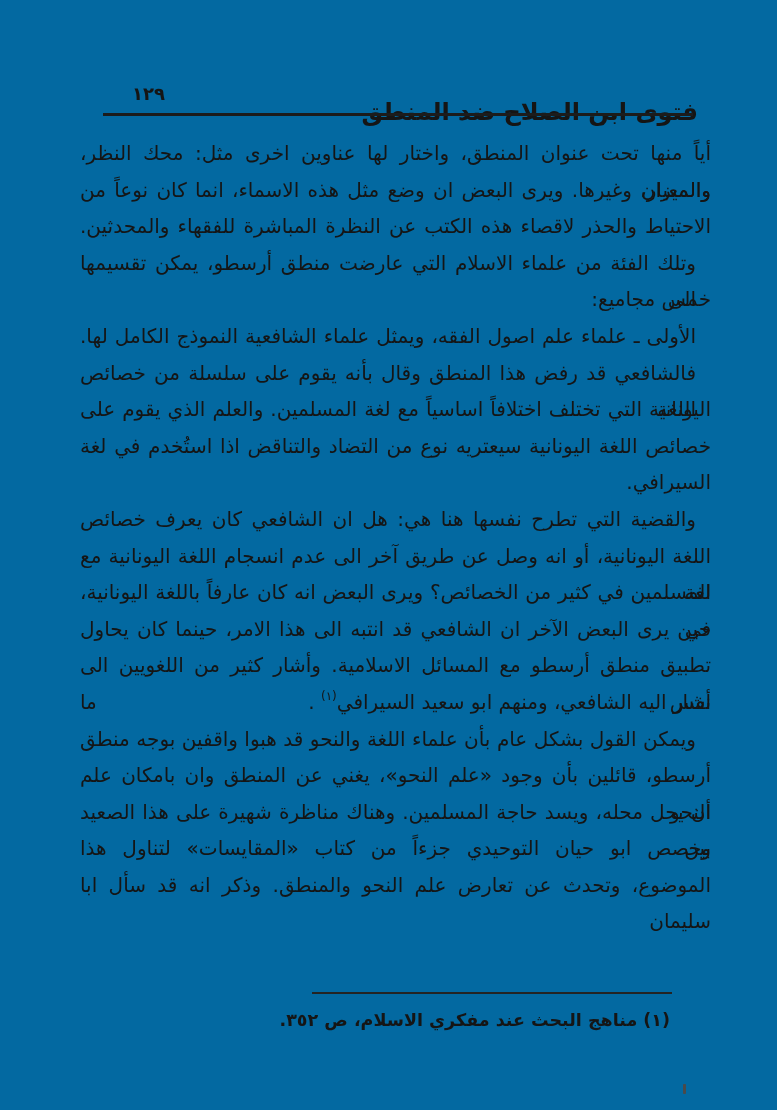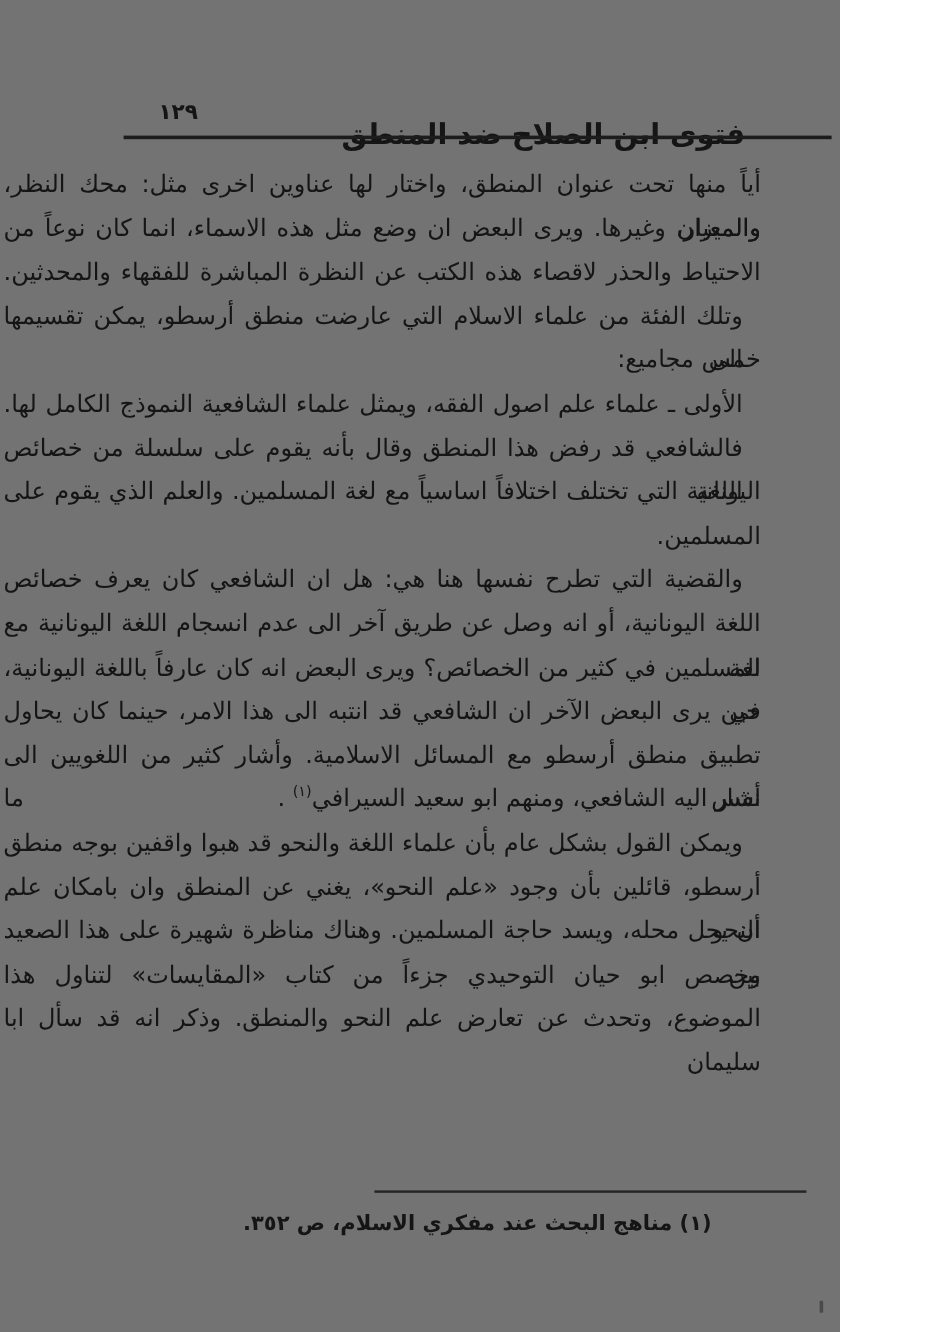--- a/index.html
+++ b/index.html
@@ -2,23 +2,23 @@
 <html lang="ar"><head>
 <meta charset="utf-8">
 <style>
   html, body {
     margin: 0;
     padding: 0;
     background: #ffffff;
   }
   .page {
     position: relative;
-    width: 700px;
+    width: 777px;
     height: 1110px;
-    background: #737373;
+    background: #0369a1;
     overflow: hidden;
     font-family: "DejaVu Sans", sans-serif;
     color: #151515;
   }
   
   .running-title {
     position: absolute;
     top: 98px;
     right: 79px;
     direction: rtl;
@@ -118,21 +118,22 @@
 
   <div class="body-text">
       <div class="line"><span>أياً منها تحت عنوان المنطق، واختار لها عناوين اخرى مثل: محك النظر، والميزان</span></div>
       <div class="line"><span>والمعيار، وغيرها. ويرى البعض ان وضع مثل هذه الاسماء، انما كان نوعاً من</span></div>
       <div class="line"><span>الاحتياط والحذر لاقصاء هذه الكتب عن النظرة المباشرة للفقهاء والمحدثين.</span></div>
       <div class="line indent"><span>وتلك الفئة من علماء الاسلام التي عارضت منطق أرسطو، يمكن تقسيمها الى</span></div>
       <div class="line last"><span>خمس مجاميع:</span></div>
       <div class="line indent"><span>الأولى ـ علماء علم اصول الفقه، ويمثل علماء الشافعية النموذج الكامل لها.</span></div>
       <div class="line indent"><span>فالشافعي قد رفض هذا المنطق وقال بأنه يقوم على سلسلة من خصائص اللغة</span></div>
       <div class="line"><span>اليونانية التي تختلف اختلافاً اساسياً مع لغة المسلمين. والعلم الذي يقوم على</span></div>
-      <div class="line last"><span>المسلمين.</span></div>
+      <div class="line"><span>خصائص اللغة اليونانية سيعتريه نوع من التضاد والتناقض اذا استُخدم في لغة</span></div>
+      <div class="line last"><span>السيرافي.</span></div>
       <div class="line indent"><span>والقضية التي تطرح نفسها هنا هي: هل ان الشافعي كان يعرف خصائص</span></div>
       <div class="line"><span>اللغة اليونانية، أو انه وصل عن طريق آخر الى عدم انسجام اللغة اليونانية مع لغة</span></div>
       <div class="line"><span>المسلمين في كثير من الخصائص؟ ويرى البعض انه كان عارفاً باللغة اليونانية، في</span></div>
       <div class="line"><span>حين يرى البعض الآخر ان الشافعي قد انتبه الى هذا الامر، حينما كان يحاول</span></div>
       <div class="line"><span>تطبيق منطق أرسطو مع المسائل الاسلامية. وأشار كثير من اللغويين الى نفس ما</span></div>
       <div class="line last"><span>أشار اليه الشافعي، ومنهم ابو سعيد السيرافي</span><sup>(١)</sup><span> .</span></div>
       <div class="line indent"><span>ويمكن القول بشكل عام بأن علماء اللغة والنحو قد هبوا واقفين بوجه منطق</span></div>
       <div class="line"><span>أرسطو، قائلين بأن وجود «علم النحو»، يغني عن المنطق وان بامكان علم النحو</span></div>
       <div class="line"><span>أن يحل محله، ويسد حاجة المسلمين. وهناك مناظرة شهيرة على هذا الصعيد بين</span></div>
       <div class="line"><span>وخصص ابو حيان التوحيدي جزءاً من كتاب «المقايسات» لتناول هذا</span></div>

